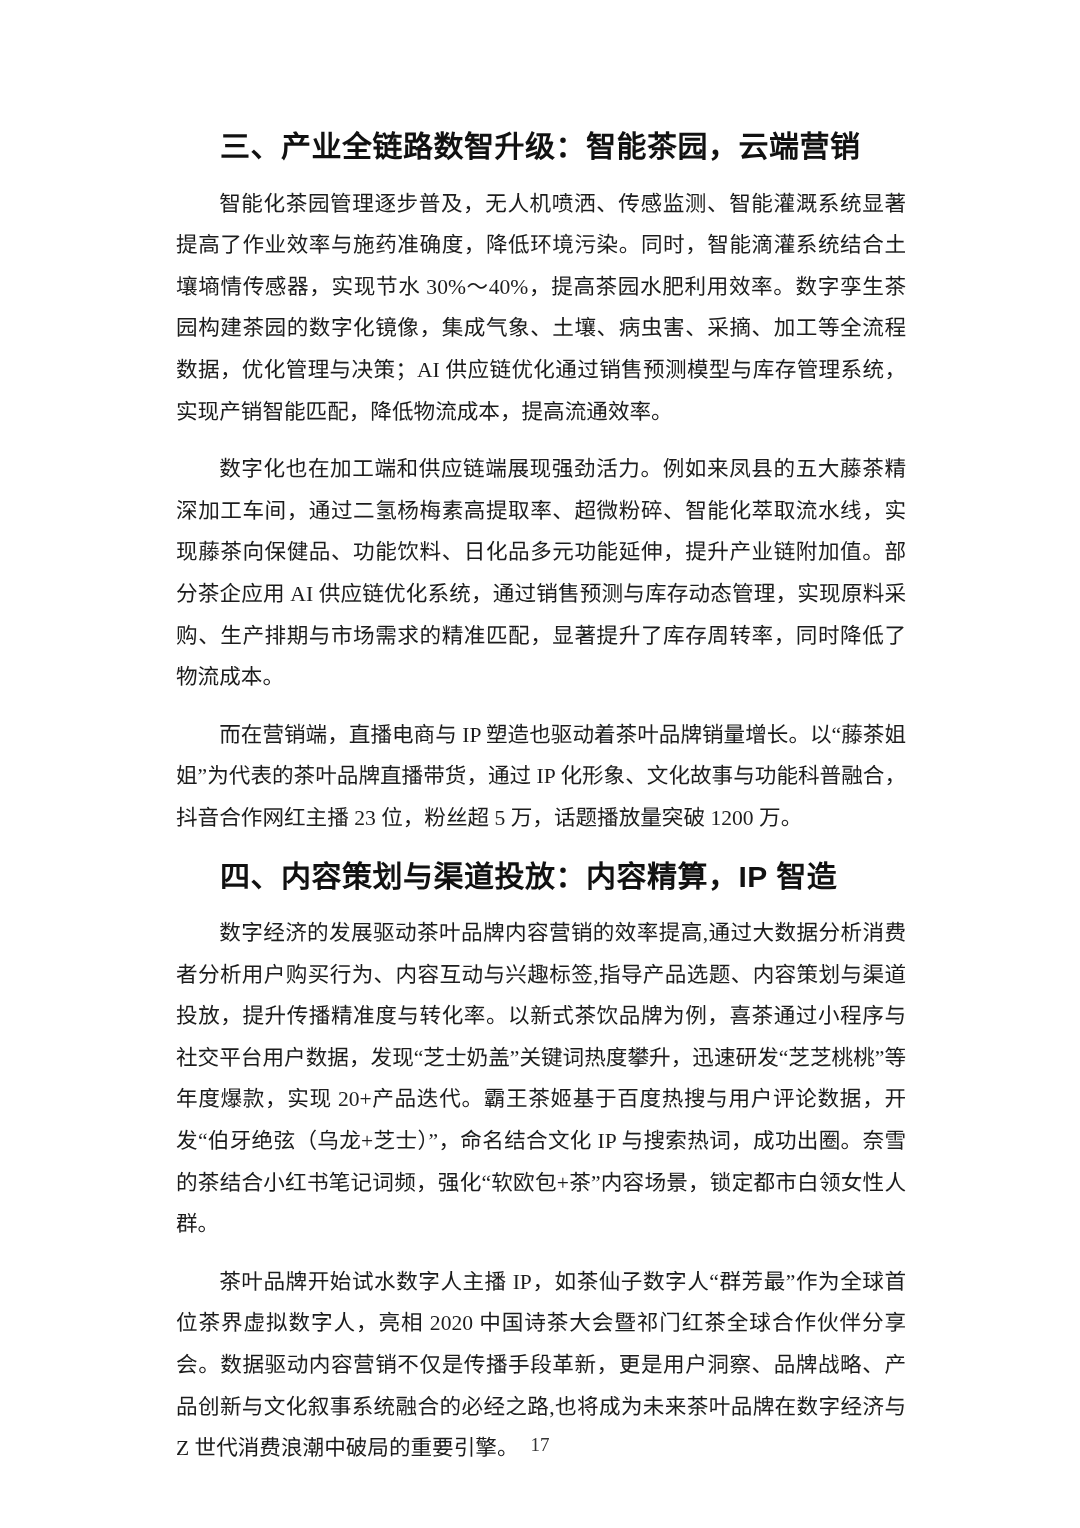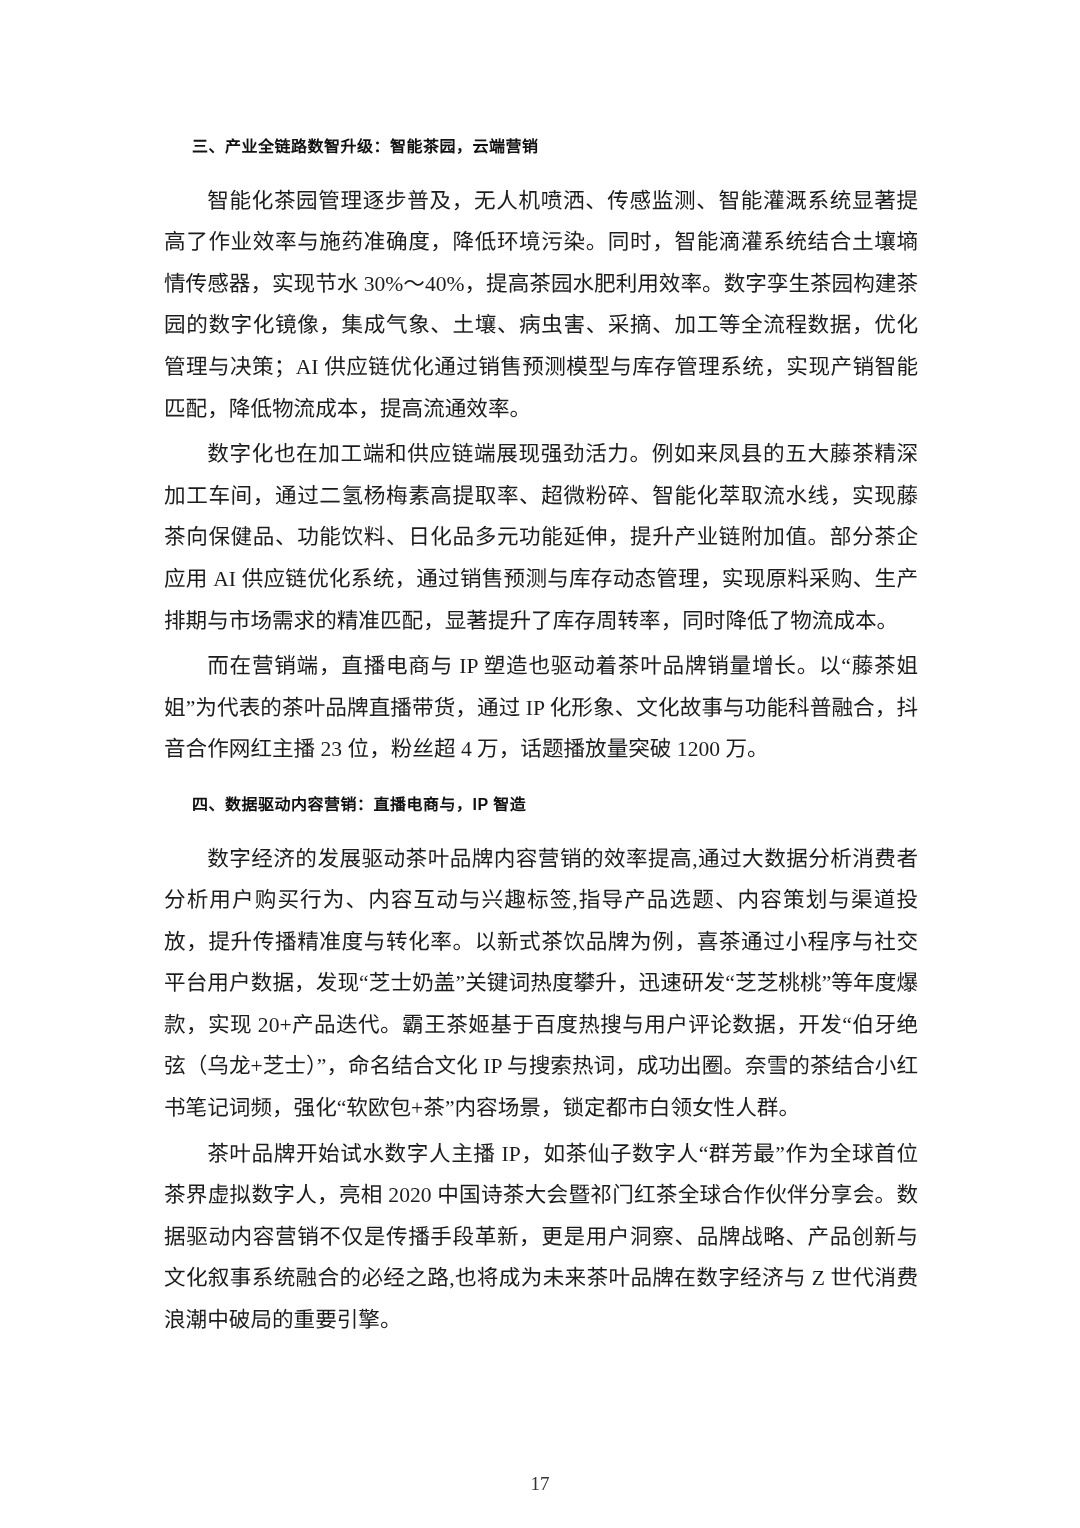--- a/index.html
+++ b/index.html
@@ -17,62 +17,62 @@
     color: #1c1c1c;
   }
   .content {
     position: absolute;
     left: 160px;
     top: 126px;
     width: 762px;
   }
   .heading {
     font-family: "Liberation Sans", "DejaVu Sans", sans-serif;
-    font-size: 16px;
+    font-size: 30px;
     font-weight: 700;
     color: #111111;
     line-height: 41.6px;
     margin: 13px 0 13px 0;
     text-indent: 2em;
     letter-spacing: 0.5px;
   }
   .heading:first-child {
     margin-top: 0;
   }
   .para {
     font-size: 21.6px;
     line-height: 41.6px;
-    margin: 4px;
+    margin: 16px;
     text-align: justify;
     text-indent: 2em;
     color: #1c1c1c;
     word-break: break-all;
   }
   .page-footer {
     position: absolute;
     left: 0;
-    top: 1473px;
+    top: 1434px;
     width: 100%;
     text-align: center;
   }
   .page-number {
     font-size: 19px;
     color: #333333;
     font-family: "Liberation Serif", "DejaVu Serif", serif;
   }
 </style>
 </head>
 <body>
 
 <div class="page">
   <main class="content">
     <h2 class="heading">三、产业全链路数智升级：智能茶园，云端营销</h2>
     <p class="para">智能化茶园管理逐步普及，无人机喷洒、传感监测、智能灌溉系统显著提高了作业效率与施药准确度，降低环境污染。同时，智能滴灌系统结合土壤墒情传感器，实现节水 30%～40%，提高茶园水肥利用效率。数字孪生茶园构建茶园的数字化镜像，集成气象、土壤、病虫害、采摘、加工等全流程数据，优化管理与决策；AI 供应链优化通过销售预测模型与库存管理系统，实现产销智能匹配，降低物流成本，提高流通效率。</p>
     <p class="para">数字化也在加工端和供应链端展现强劲活力。例如来凤县的五大藤茶精深加工车间，通过二氢杨梅素高提取率、超微粉碎、智能化萃取流水线，实现藤茶向保健品、功能饮料、日化品多元功能延伸，提升产业链附加值。部分茶企应用 AI 供应链优化系统，通过销售预测与库存动态管理，实现原料采购、生产排期与市场需求的精准匹配，显著提升了库存周转率，同时降低了物流成本。</p>
-    <p class="para">而在营销端，直播电商与 IP 塑造也驱动着茶叶品牌销量增长。以“藤茶姐姐”为代表的茶叶品牌直播带货，通过 IP 化形象、文化故事与功能科普融合，抖音合作网红主播 23 位，粉丝超 4 万，话题播放量突破 1200 万。</p>
-    <h2 class="heading">四、数据驱动内容营销：直播电商与，IP 智造</h2>
+    <p class="para">而在营销端，直播电商与 IP 塑造也驱动着茶叶品牌销量增长。以“藤茶姐姐”为代表的茶叶品牌直播带货，通过 IP 化形象、文化故事与功能科普融合，抖音合作网红主播 23 位，粉丝超 5 万，话题播放量突破 1200 万。</p>
+    <h2 class="heading">四、内容策划与渠道投放：内容精算，IP 智造</h2>
     <p class="para">数字经济的发展驱动茶叶品牌内容营销的效率提高,通过大数据分析消费者分析用户购买行为、内容互动与兴趣标签,指导产品选题、内容策划与渠道投放，提升传播精准度与转化率。以新式茶饮品牌为例，喜茶通过小程序与社交平台用户数据，发现“芝士奶盖”关键词热度攀升，迅速研发“芝芝桃桃”等年度爆款，实现 20+产品迭代。霸王茶姬基于百度热搜与用户评论数据，开发“伯牙绝弦（乌龙+芝士）”，命名结合文化 IP 与搜索热词，成功出圈。奈雪的茶结合小红书笔记词频，强化“软欧包+茶”内容场景，锁定都市白领女性人群。</p>
     <p class="para">茶叶品牌开始试水数字人主播 IP，如茶仙子数字人“群芳最”作为全球首位茶界虚拟数字人，亮相 2020 中国诗茶大会暨祁门红茶全球合作伙伴分享会。数据驱动内容营销不仅是传播手段革新，更是用户洞察、品牌战略、产品创新与文化叙事系统融合的必经之路,也将成为未来茶叶品牌在数字经济与 Z 世代消费浪潮中破局的重要引擎。</p>
   </main>
   <footer class="page-footer">
     <span class="page-number">17</span>
   </footer>
 </div>
 
 </body></html>

